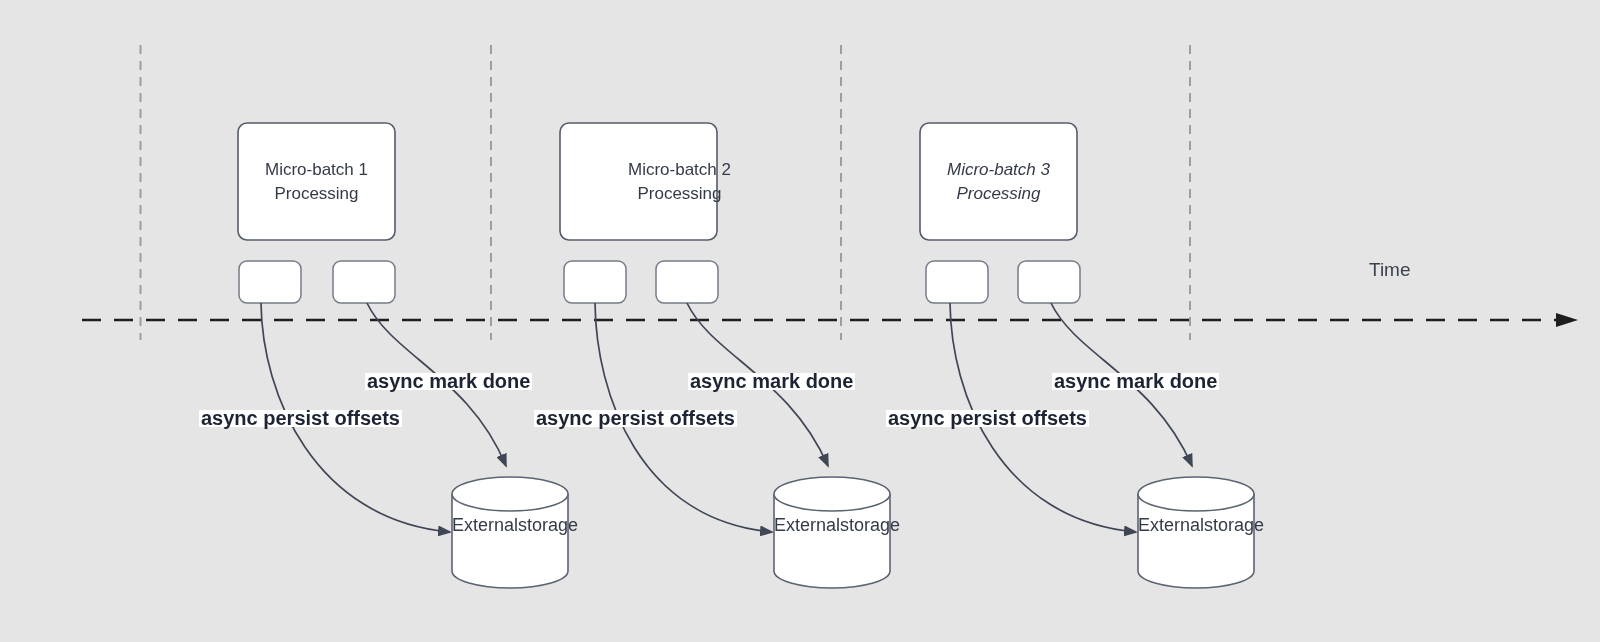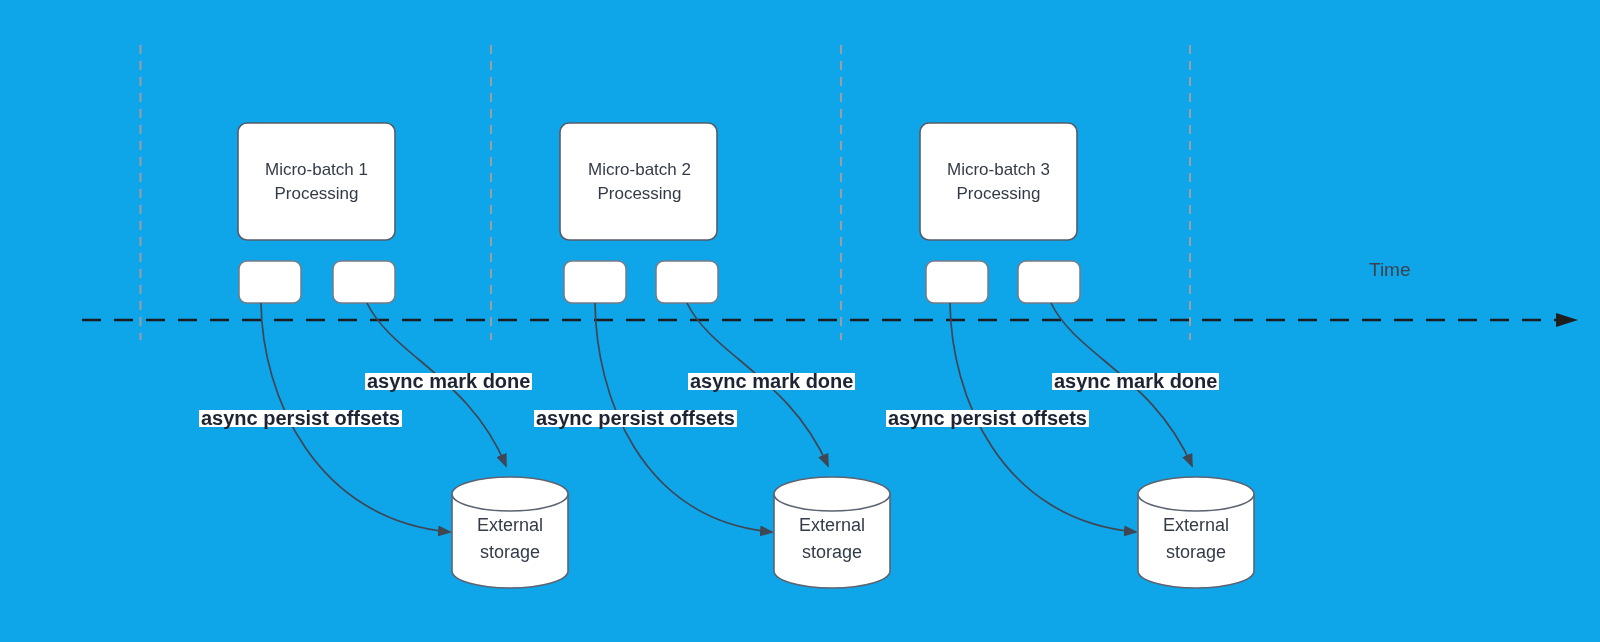--- a/index.html
+++ b/index.html
@@ -5,21 +5,21 @@
   html, body {
     margin: 0;
     padding: 0;
     background: #ffffff;
     font-family: "Liberation Sans", sans-serif;
   }
   .canvas {
     position: relative;
     width: 1600px;
     height: 642px;
-    background: #0ea5e9;
+    background: #e5e5e5;
     overflow: hidden;
   }
   .canvas svg {
     position: absolute;
     left: 0;
     top: 0;
   }
   .abs {
     position: absolute;
   }
@@ -28,21 +28,21 @@
     flex-direction: column;
     align-items: center;
     justify-content: center;
     text-align: center;
     color: #343b48;
     font-size: 17px;
     line-height: 24px;
   }
   .storage-label {
     display: flex;
-    flex-direction: column;
+    flex-direction: row;
     align-items: center;
     text-align: center;
     color: #343b48;
     font-size: 18px;
     line-height: 27px;
   }
   .edge-label {
     color: #1d2433;
     font-size: 20px;
     font-weight: bold;
@@ -110,32 +110,32 @@
     <span>Micro-batch 1</span>
     <span>Processing</span>
   </div>
   <div class="abs edge-label" style="left:365px; top:373px;">async mark done</div>
   <div class="abs edge-label" style="left:199px; top:410px;">async persist offsets</div>
   <div class="abs storage-label" style="left:452px; top:512px; width:116px;">
     <span>External</span>
     <span>storage</span>
   </div>
 
-  <div class="abs box-label" style="left:560px; top:123px; width:159px; height:117px;">
+  <div class="abs box-label" style="left:560px; top:123px; width:159px; height:117px;padding-left:40px;">
     <span>Micro-batch 2</span>
     <span>Processing</span>
   </div>
   <div class="abs edge-label" style="left:688px; top:373px;">async mark done</div>
   <div class="abs edge-label" style="left:534px; top:410px;">async persist offsets</div>
   <div class="abs storage-label" style="left:774px; top:512px; width:116px;">
     <span>External</span>
     <span>storage</span>
   </div>
 
-  <div class="abs box-label" style="left:920px; top:123px; width:157px; height:117px;">
+  <div class="abs box-label" style="left:920px; top:123px; width:157px; height:117px;font-style:italic;">
     <span>Micro-batch 3</span>
     <span>Processing</span>
   </div>
   <div class="abs edge-label" style="left:1052px; top:373px;">async mark done</div>
   <div class="abs edge-label" style="left:886px; top:410px;">async persist offsets</div>
   <div class="abs storage-label" style="left:1138px; top:512px; width:116px;">
     <span>External</span>
     <span>storage</span>
   </div>
 

